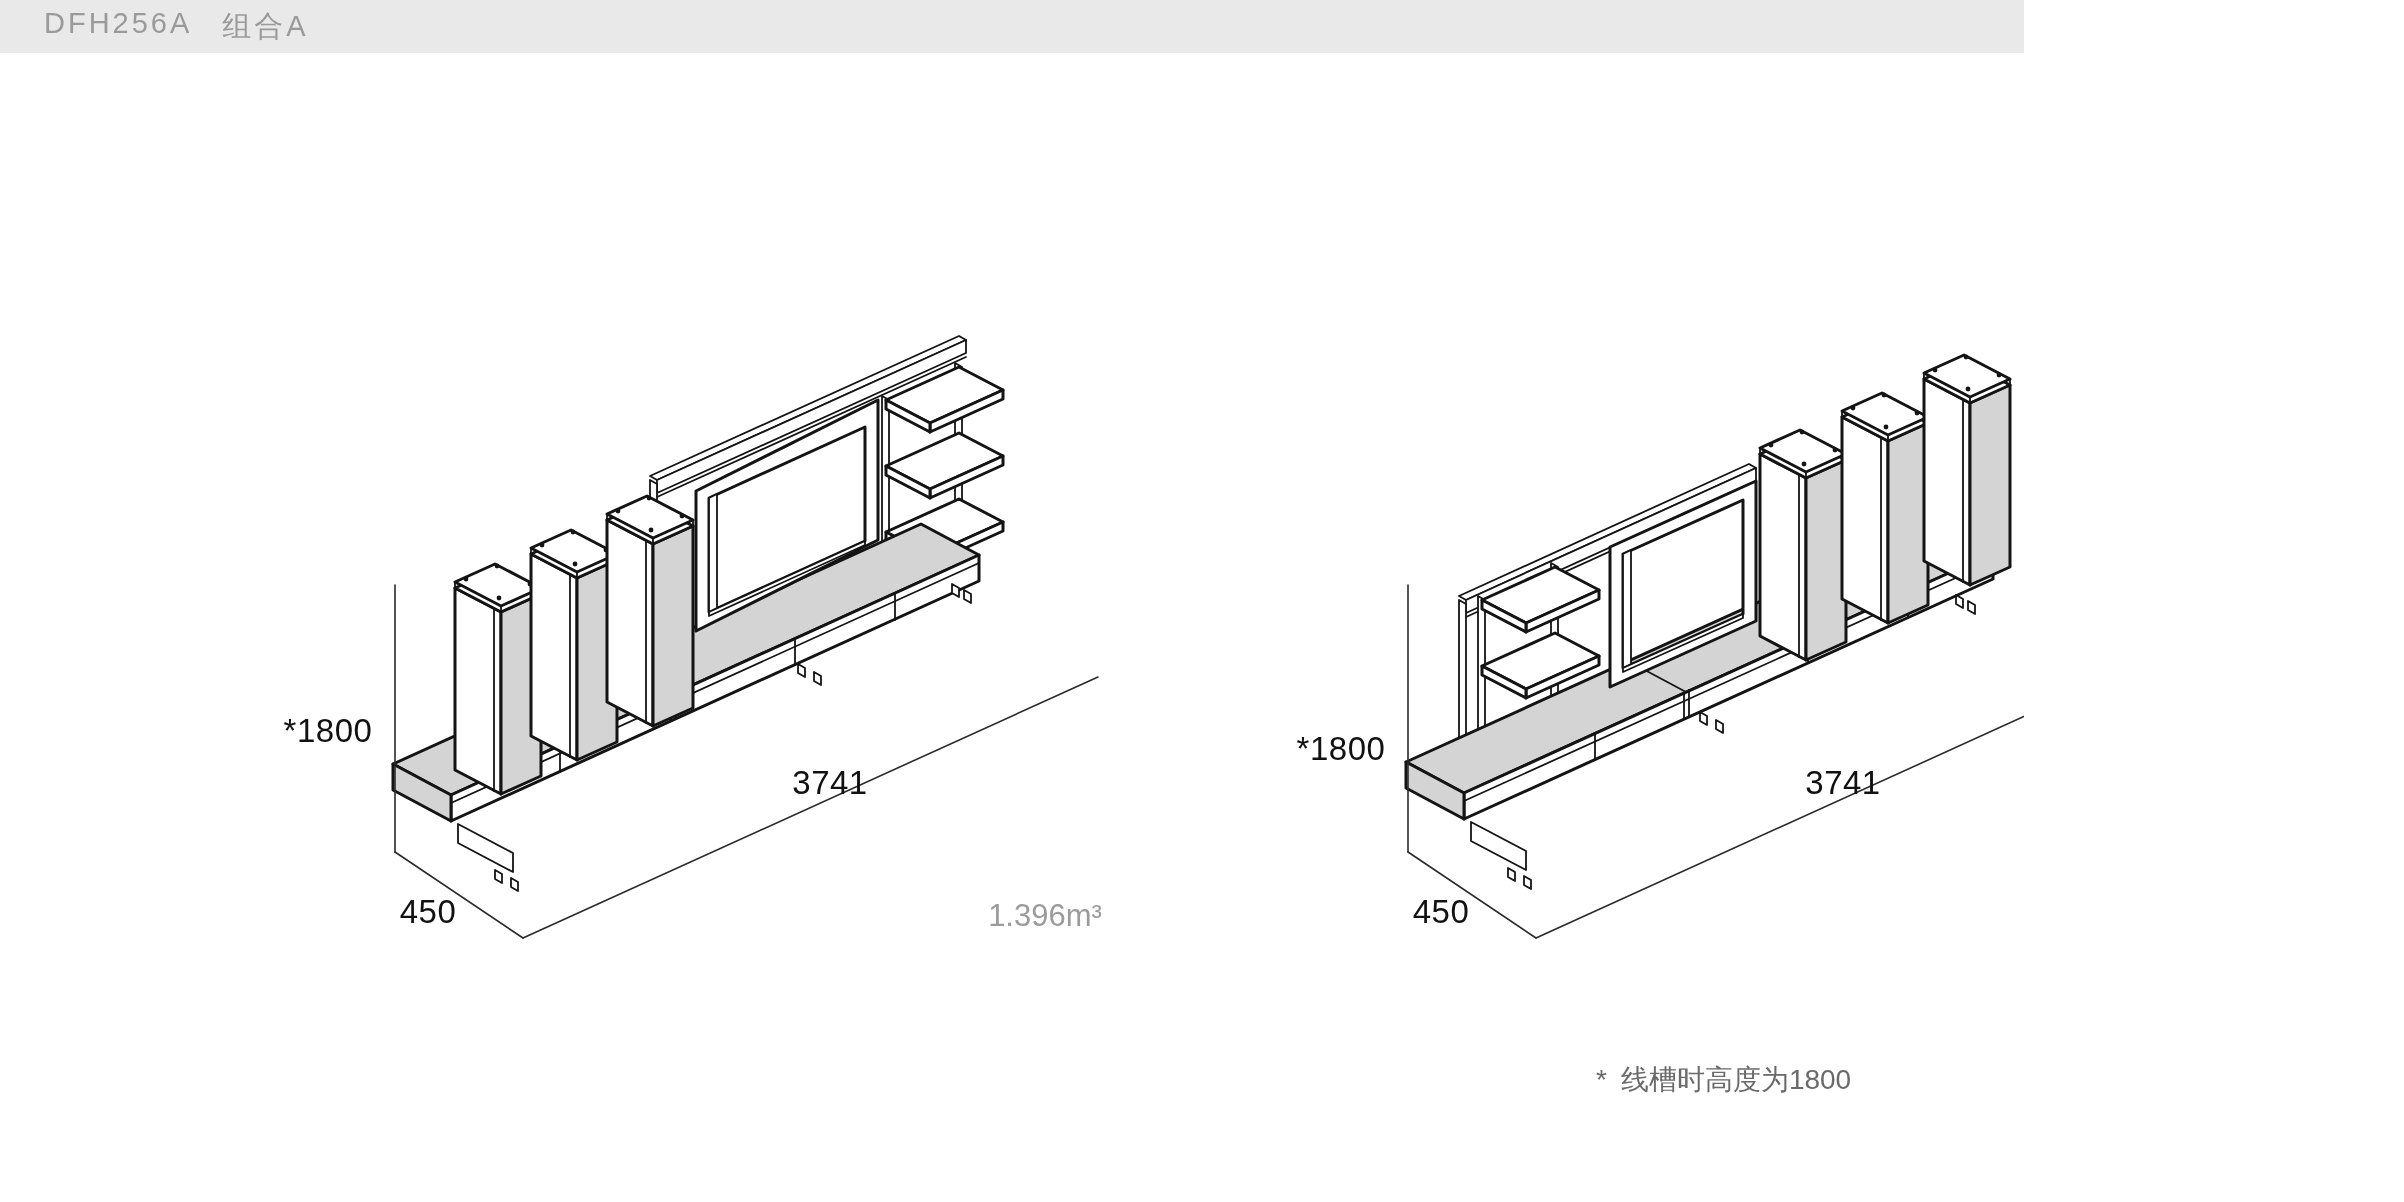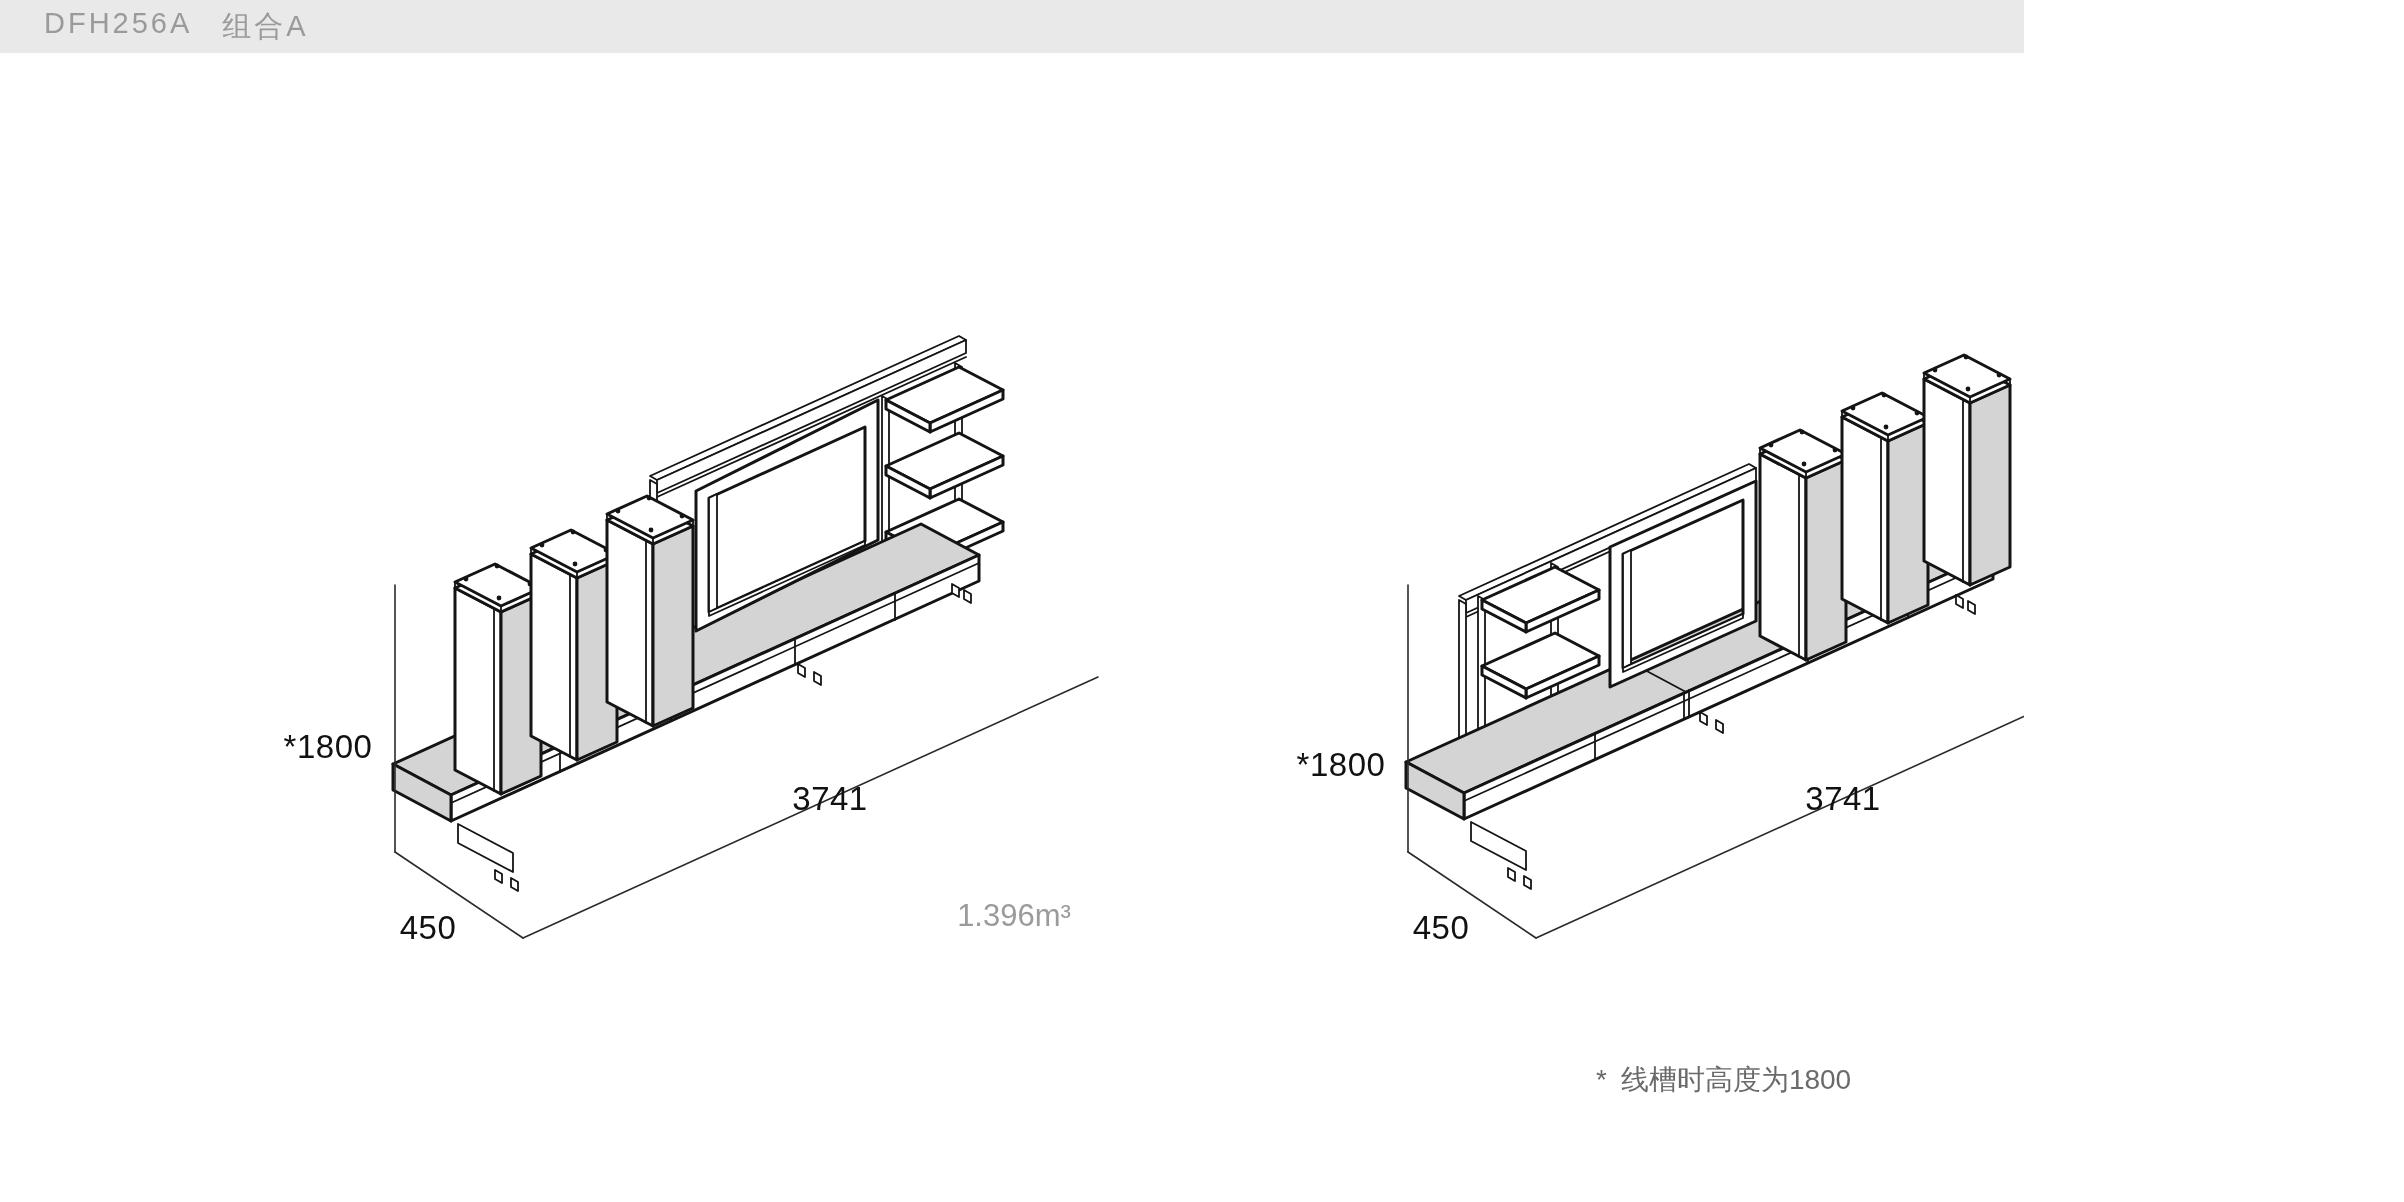--- a/index.html
+++ b/index.html
@@ -25,21 +25,21 @@
   #art{position:absolute;left:0;top:0;}
   .fw{fill:#ffffff;stroke:#141414;stroke-width:3;stroke-linejoin:round;stroke-linecap:round;}
   .fg{fill:#d4d4d4;stroke:#141414;stroke-width:3;stroke-linejoin:round;stroke-linecap:round;}
   .s3{fill:none;stroke:#141414;stroke-width:3;stroke-linejoin:round;stroke-linecap:round;}
   .t{stroke-width:1.8;}
   .dim{fill:none;stroke:#2a2a2a;stroke-width:1.6;stroke-linecap:round;}
   .dot{fill:#141414;stroke:none;}
   
   .dim-label{
     position:absolute;transform:translate(-50%,-50%);
-    font-size:33px;color:#111111;white-space:nowrap;letter-spacing:0.5px;margin-top:16px;
+    font-size:33px;color:#111111;white-space:nowrap;letter-spacing:0.5px;
   }
   .muted-label{
     position:absolute;transform:translate(-50%,-50%);
     font-size:31px;color:#9b9b9b;white-space:nowrap;
   }
   #footnote{
     position:absolute;left:1596px;top:1061px;
     display:flex;align-items:flex-start;
     font-size:28px;color:#6a6a6a;line-height:37px;white-space:nowrap;
   }
@@ -254,21 +254,21 @@
         <path class="dim" d="M1408,585 L1408,852"></path>
         <path class="dim" d="M1408,852 L1536,938"></path>
         <path class="dim" d="M1536,938 L2111,677"></path>
       </g>
     </g>
   </svg>
 
   <div class="dim-label" style="left:328px;top:731px;">*1800</div>
   <div class="dim-label" style="left:830px;top:783px;">3741</div>
   <div class="dim-label" style="left:428px;top:912px;">450</div>
-  <div class="muted-label" style="left:1014px;top:916px;">1.396m³</div>
+  <div class="muted-label" style="left:1045px;top:916px;">1.396m³</div>
 
   <div class="dim-label" style="left:1341px;top:749px;">*1800</div>
   <div class="dim-label" style="left:1843px;top:783px;">3741</div>
   <div class="dim-label" style="left:1441px;top:912px;">450</div>
 
   <div id="footnote">
     <span class="marker">*</span>
     <span>
       <span style="display:block">线槽时高度为1800</span>
     </span>

